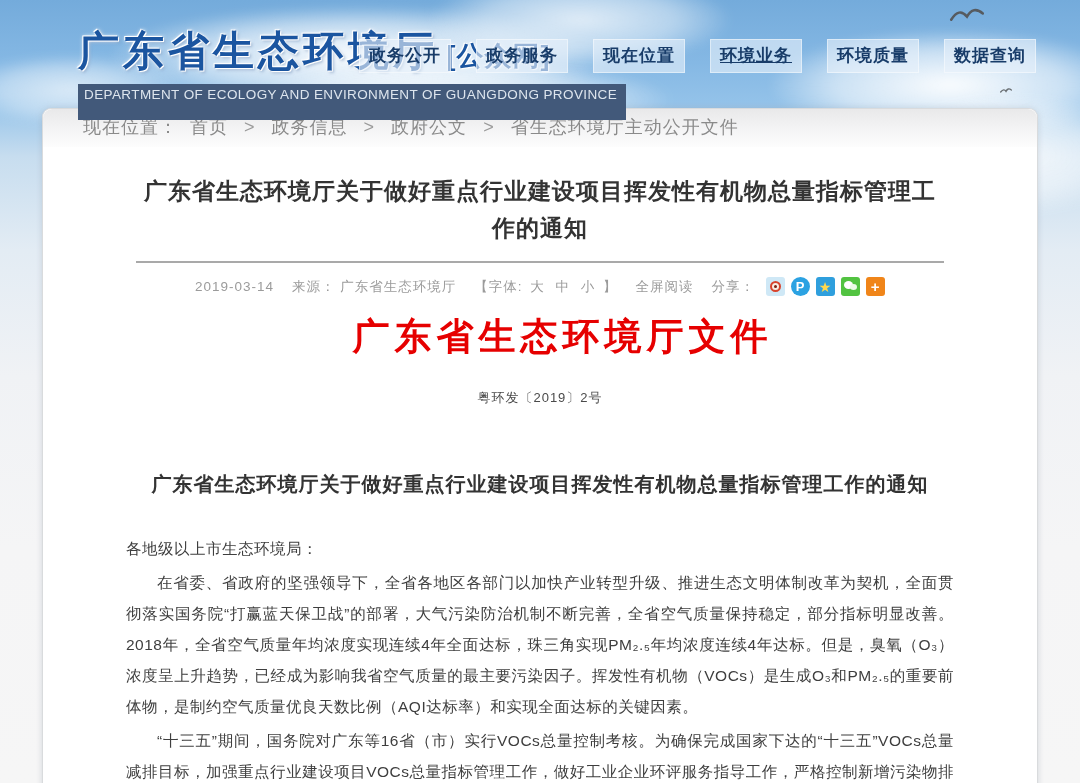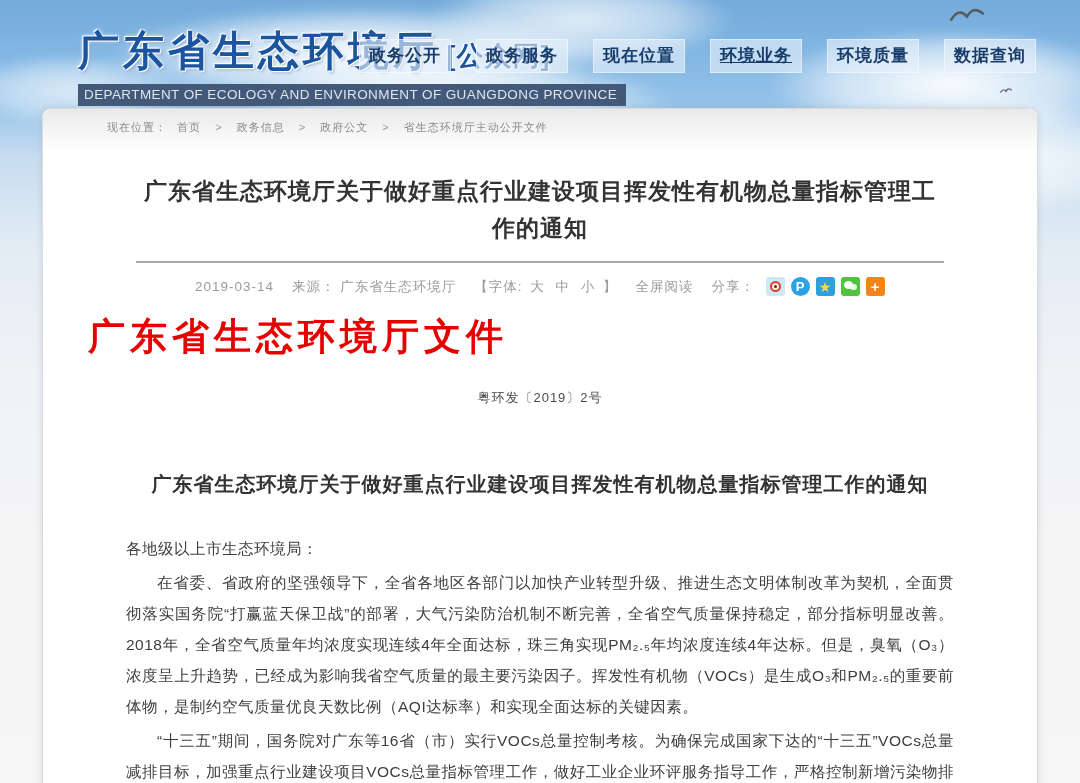--- a/index.html
+++ b/index.html
@@ -25,34 +25,34 @@
 
   
   .site-header { position:absolute; top:0; left:0; width:1080px; height:108px; z-index:2; }
   .logo-block { position:absolute; left:78px; top:24px; }
   .logo-line { white-space:nowrap; }
   .site-title { font-size:41px; font-weight:bold; color:#1b55a0; letter-spacing:4px;
                 text-shadow:0 0 2px #fff,0 0 4px #fff,1px 1px 0 #fff,-1px -1px 0 #fff,2px 2px 3px rgba(120,150,190,.8); }
   .site-subtitle { font-size:27px; font-weight:bold; color:#1b55a0; letter-spacing:1px; margin-left:4px;
                 text-shadow:0 0 2px #fff,0 0 4px #fff,1px 1px 0 #fff,-1px -1px 0 #fff; }
   .site-en { margin-top:5px; display:inline-block; background:#42597a; color:#dde5ee;
-             font-size:13.5px; letter-spacing:.4px; padding:3px 9px 4px 6px; white-space:nowrap; }
+             font-size:13.5px; letter-spacing:.4px; padding:3px 9px 18px 6px; white-space:nowrap; }
   .main-nav { position:absolute; right:44px; top:39px; display:flex; gap:25px; }
   .nav-item { display:inline-block; background:rgba(230,241,250,0.62); border:1px solid rgba(255,255,255,0.45);
               color:#183c69; font-size:17px; font-weight:bold; padding:4px 9px 5px; letter-spacing:1px;
               text-decoration:none; cursor:pointer; white-space:nowrap; }
   .nav-item.active { text-decoration:underline; }
 
   
   .panel { position:absolute; left:42px; top:108px; width:996px; height:900px; z-index:1;
            background:#fff; border:1px solid #d9dbdd; border-bottom:none; border-radius:9px 9px 0 0;
            box-shadow:0 0 6px rgba(150,160,175,.35); }
-  .breadcrumb { height:38px; line-height:37px; padding-left:64px; border-radius:9px 9px 0 0;
+  .breadcrumb { height:38px; line-height:37px; padding-left:40px; border-radius:9px 9px 0 0;
                 background:linear-gradient(180deg,#e9e9ea 0%,#f4f4f5 55%,#fdfdfd 100%);
-                font-size:11px; color:#8a8a8a; letter-spacing:1px; }
+                font-size:18px; color:#8a8a8a; letter-spacing:1px; }
   .breadcrumb a { color:#8a8a8a; text-decoration:none; cursor:pointer; margin:0 6px; }
   .breadcrumb .sep { color:#9a9a9a; margin:0 4px; }
 
   .article-title { margin:26px 90px 0; text-align:center; font-size:23px; line-height:37px;
                    color:#333; font-weight:bold; letter-spacing:1px; }
   .title-divider { height:2px; background:#a9a9a9; margin:14px 93px 0; }
 
   .meta { margin-top:14px; display:flex; justify-content:center; align-items:center;
           font-size:13.5px; color:#9b9b9b; letter-spacing:1px; }
   .meta > * { margin:0 9px; }
@@ -64,21 +64,21 @@
   .sicon.weibo { background:#cfe8f6; }
   .sicon.weibo .eye { width:11px; height:11px; border-radius:50%; border:2.5px solid #d8432c; background:#f7ede4; position:relative; }
   .sicon.weibo .eye::after { content:""; position:absolute; left:2px; top:2px; width:3px; height:3px; border-radius:50%; background:#7a2013; }
   .sicon.tencent { background:#2ba2e2; border-radius:50%; font-size:13px; }
   .sicon.qzone { background:#2f9fdd; color:#ffd84d; font-size:14px; }
   .sicon.wechat { background:#52c341; }
   .sicon.wechat .bub { position:absolute; left:3px; top:4px; width:9px; height:8px; border-radius:50%; background:#fff; }
   .sicon.wechat .bub2 { left:9px; top:7px; width:7px; height:6px; background:#eafbe7; }
   .sicon.more { background:#f08519; font-size:15px; }
 
-  .doc-header { margin-top:16px; text-align:left; font-size:37px; font-weight:bold; color:#e60000; letter-spacing:5px;padding-left:45px; }
+  .doc-header { margin-top:16px; text-align:center; font-size:37px; font-weight:bold; color:#e60000; letter-spacing:5px;padding-left:45px; }
   .doc-number { margin-top:27px; text-align:center; font-size:13px; color:#4a4a4a; letter-spacing:1px; }
   .doc-title { margin:56px auto 0; width:824px; text-align:center; font-size:20px; font-weight:bold;
                color:#333; line-height:42px; letter-spacing:1px; }
 
   .doc-body { margin:28px 83px 0; font-size:15.5px; color:#3e3e3e; line-height:31px; letter-spacing:.5px; text-align:justify; }
   .doc-body p { margin:0 0 3px; }
   .doc-body p.indent { text-indent:2em; }
 </style>
 </head>
 <body>

